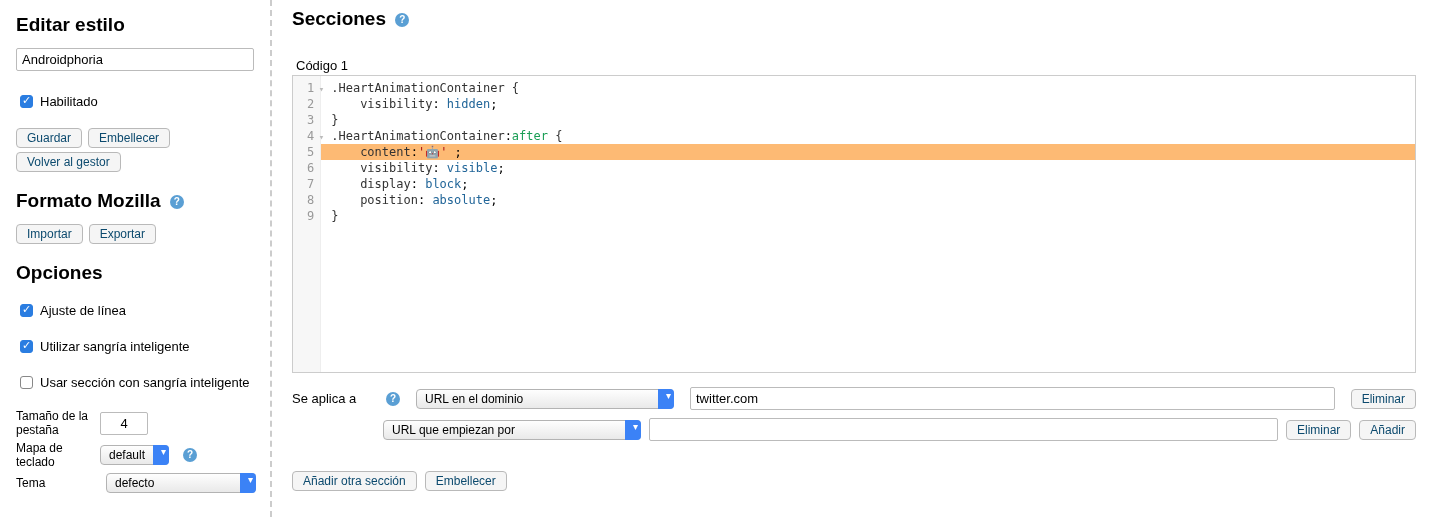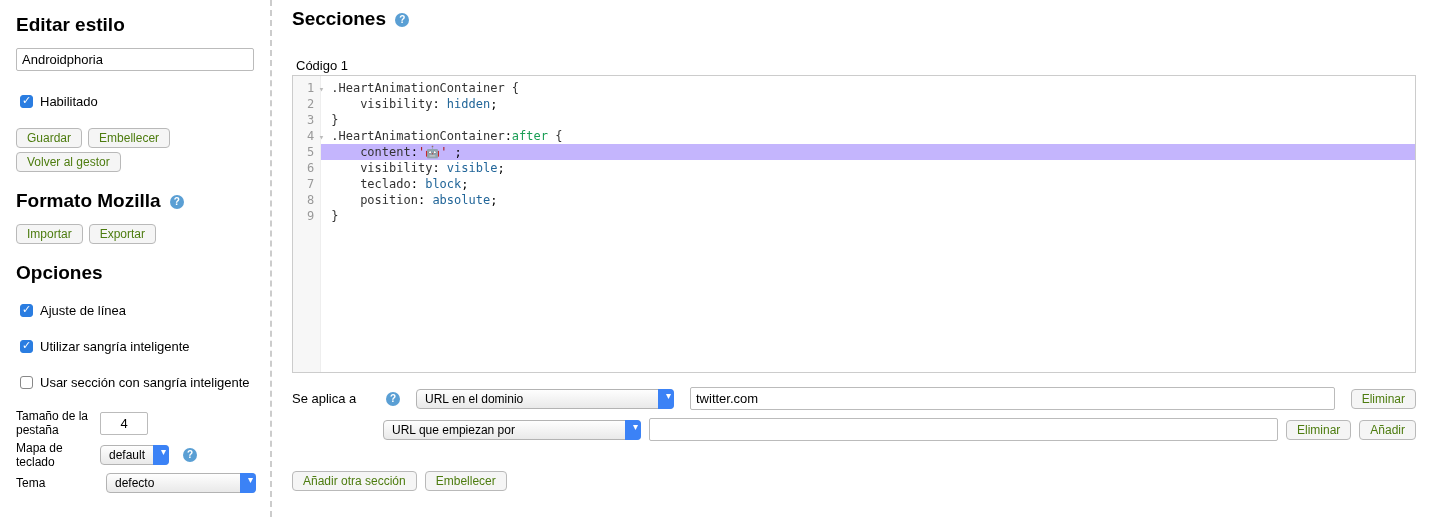--- a/index.html
+++ b/index.html
@@ -72,21 +72,21 @@
     position: absolute;
     top: -2px; left: 1px;
   }
   .btn {
     border: 1px solid #b9b9b9;
     background: #f5f5f5;
     padding: 2px 10px;
     font-size: 12px;
     border-radius: 4px;
     cursor: pointer;
-    color: #4d7c0f;
+    color: #0c4a6e;
   }
   .btn-row { margin: 10px 0 4px 0; display:flex; gap:6px; flex-wrap:wrap; }
   .opt-line { display:flex; align-items:center; gap:10px; margin:4px 0; }
   .opt-label { width: 74px; font-size:12px; }
   .num-input { width: 48px; text-align:center; }
   select.mac-select {
     appearance: none;
     background: linear-gradient(#fefefe, #e9e9e9);
     border: 1px solid #b3b3b3;
     border-radius: 4px;
@@ -139,21 +139,21 @@
   .gutter .fold::after {
     content: "▾";
     font-size: 9px;
     color: #bbb;
     position: absolute;
     right: -10px;
     top: 1px;
   }
   .code-area { flex:1; padding: 4px 0; }
   .code-line { height:16px; line-height:16px; padding-left: 10px; white-space: pre; }
-  .hl-line { background: #c4b5fd; }
+  .hl-line { background: #fdba74; }
   .tok-sel { color: #333; }
   .tok-prop { color: #333; }
   .tok-val { color: #269; }
   .tok-brace { color: #333; }
   .tok-pseudo { color: #1a9e55; }
   .tok-str { color: #a11; }
   .applies-row { display:flex; align-items:center; gap:16px; margin-top: 14px; }
   .applies-label { font-size:13px; width: 74px; }
   .url-input { flex:1; }
   .applies-sub { display:flex; align-items:center; gap:8px; margin-top: 8px; margin-left: 91px; }
@@ -246,21 +246,21 @@
       <span class="ln">8</span>
       <span class="ln">9</span>
     </div>
     <div class="code-area">
       <div class="code-line"><span class="tok-sel">.HeartAnimationContainer</span> <span class="tok-brace">{</span></div>
       <div class="code-line">    <span class="tok-prop">visibility</span>: <span class="tok-val">hidden</span>;</div>
       <div class="code-line"><span class="tok-brace">}</span></div>
       <div class="code-line"><span class="tok-sel">.HeartAnimationContainer</span>:<span class="tok-pseudo">after</span> <span class="tok-brace">{</span></div>
       <div class="code-line hl-line">    <span class="tok-prop">content</span>:<span class="tok-str">'<span class="emoji-box">🤖</span>'</span> ;</div>
       <div class="code-line">    <span class="tok-prop">visibility</span>: <span class="tok-val">visible</span>;</div>
-      <div class="code-line">    <span class="tok-prop">teclado</span>: <span class="tok-val">block</span>;</div>
+      <div class="code-line">    <span class="tok-prop">display</span>: <span class="tok-val">block</span>;</div>
       <div class="code-line">    <span class="tok-prop">position</span>: <span class="tok-val">absolute</span>;</div>
       <div class="code-line"><span class="tok-brace">}</span></div>
     </div>
   </div>
 
   <div class="applies-row">
     <span class="applies-label">Se aplica a</span>
     <span class="help-icon">?</span>
     <span class="select-wrap" style="width:258px;">
       <select class="mac-select" style="width:258px;">

